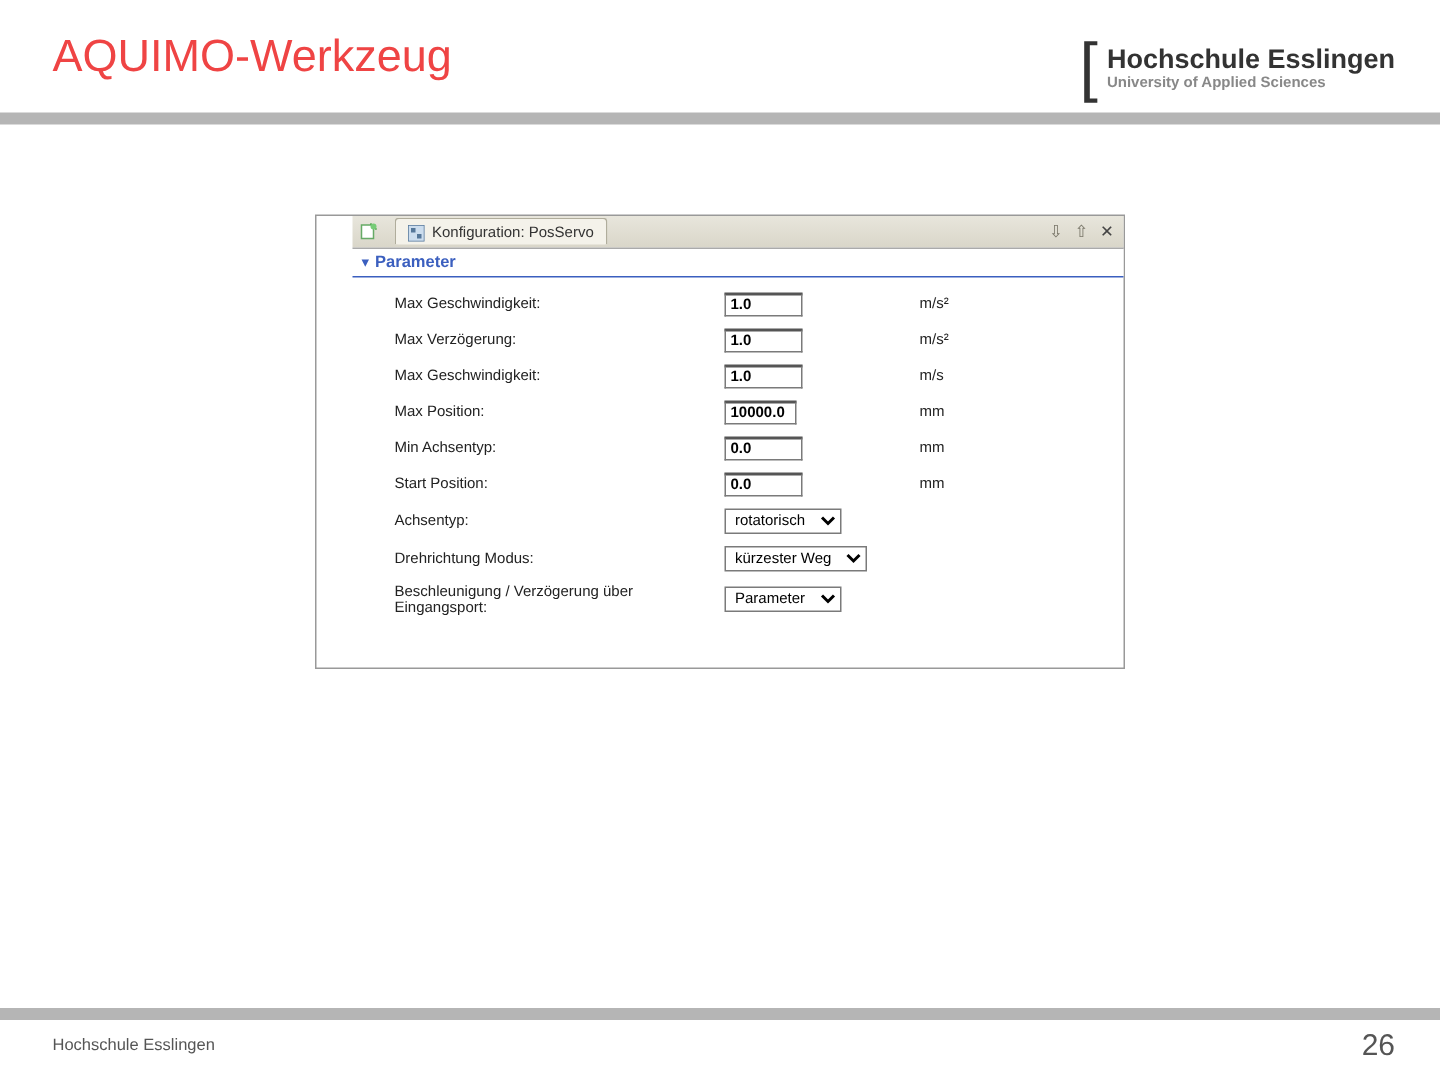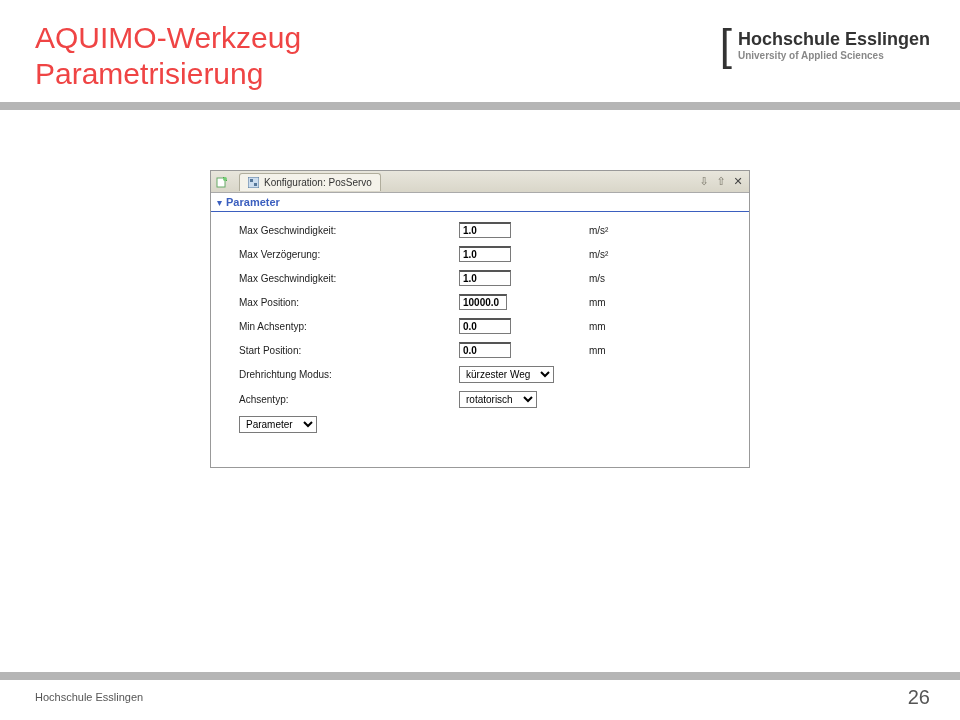--- a/index.html
+++ b/index.html
@@ -58,20 +58,21 @@
     display: flex;
     justify-content: center;
     margin-top: 60px;
   }
   .app-window {
     width: 540px;
     border: 1px solid #999;
     background: #fff;
     font-size: 11px;
     font-family: Tahoma, Arial, sans-serif;
+    padding-left: 24px;
   }
   .titlebar {
     background: linear-gradient(#e8e6dc, #d9d6c9);
     border-bottom: 1px solid #aaa;
     display: flex;
     align-items: center;
     height: 22px;
     padding: 0 4px;
   }
   .tb-left { display: flex; align-items: center; gap: 6px; }
@@ -152,21 +153,20 @@
     font-size:11px;
   }
   .pagenum { font-size:20px; color:#555; }
 </style>
 </head>
 <body>
 
 <div class="slide-header">
   <div class="slide-title">
     <span>AQUIMO-Werkzeug</span><br>
-    <span>Parametrisierung</span>
   </div>
   <div class="logo">
     <div class="logo-bracket">[</div>
     <div class="logo-text">
       <div class="logo-main">Hochschule Esslingen</div>
       <div class="logo-sub">University of Applied Sciences</div>
     </div>
   </div>
 </div>
 <div class="divider"></div>
@@ -242,34 +242,35 @@
           <div class="param-unit">mm</div>
         </div>
         <div class="param-row">
           <div class="param-label">Start Position:</div>
           <div class="param-ctrl">
             <input class="param-input" value="0.0" style="">
           </div>
           <div class="param-unit">mm</div>
         </div>
         <div class="param-row">
+          <div class="param-label">Achsentyp:</div>
+          <div class="param-ctrl">
+            <select class="param-select sel-rot"><option>rotatorisch</option></select>
+          </div>
+          <div class="param-unit"></div>
+        </div>
+        <div class="param-row">
           <div class="param-label">Drehrichtung Modus:</div>
           <div class="param-ctrl">
             <select class="param-select sel-kw"><option>kürzester Weg</option></select>
           </div>
           <div class="param-unit"></div>
         </div>
         <div class="param-row">
-          <div class="param-label">Achsentyp:</div>
-          <div class="param-ctrl">
-            <select class="param-select sel-rot"><option>rotatorisch</option></select>
-          </div>
-          <div class="param-unit"></div>
-        </div>
-        <div class="param-row">
+          <div class="param-label">Beschleunigung / Verzögerung über Eingangsport:</div>
           <div class="param-ctrl">
             <select class="param-select sel-par"><option>Parameter</option></select>
           </div>
           <div class="param-unit"></div>
         </div>
       </div>
   </div>
 </div>
 
 <div class="footer">

